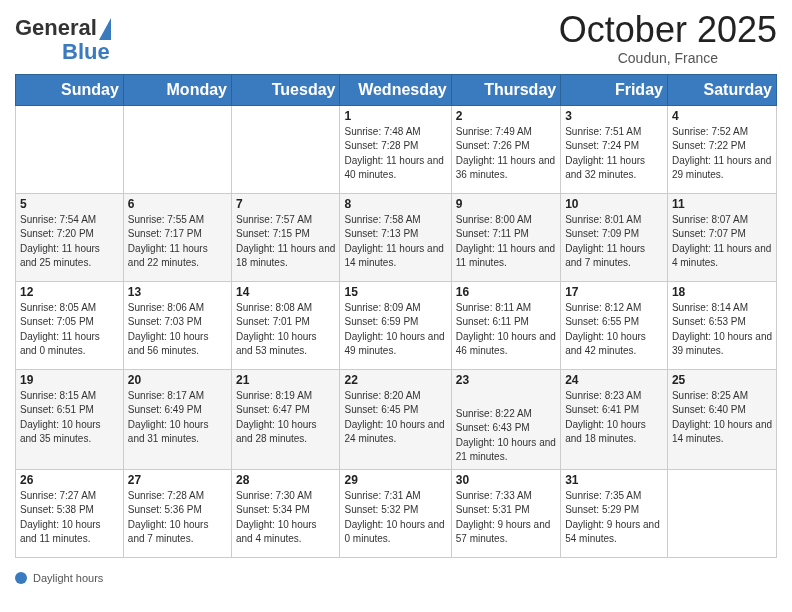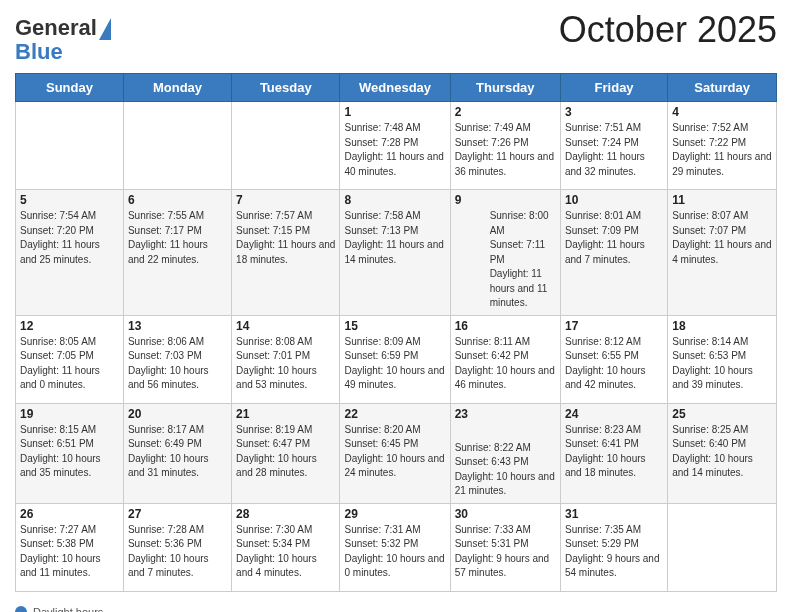--- a/index.html
+++ b/index.html
@@ -51,23 +51,23 @@
     }
     .calendar {
       width: 100%;
       border-collapse: collapse;
       font-size: 10.5px;
     }
     .calendar th {
       background: #3a7abf;
       color: #fff;
       padding: 6px 4px;
-      text-align: center;
+      text-align: right;
       font-weight: bold;
-      font-size: 13px;
+      font-size: 16px;
       border: 1px solid #2a6496;
     }
     .calendar td {
       border: 1px solid #ccc;
       vertical-align: top;
       padding: 3px 4px 4px 4px;
       height: 88px;
       width: 113px;
       background: #fff;
     }
@@ -109,25 +109,26 @@
 <body>
 
 <div class="page">
   <div class="header">
     <div class="logo">
       <div>
         <div style="display:flex;align-items:center;">
           <span style="font-size:22px;font-weight:bold;color:#333;">General</span>
           <span class="logo-arrow"></span>
         </div>
-        <div style="font-size:22px;font-weight:bold;color:#3a7abf;margin-top:-2px;">Blue</div>
+        <div style="font-size:22px;font-weight:bold;color:#3a7abf;margin-top:-2px;margin-left:47px;">Blue</div>
       </div>
     </div>
     <div class="title-block">
       <div class="month-title">October 2025</div>
+      <div class="location">Coudun, France</div>
     </div>
   </div>
 
   <table class="calendar">
     <thead>
       <tr>
       <th>Sunday</th>
           <th>Monday</th>
           <th>Tuesday</th>
           <th>Wednesday</th>
@@ -186,21 +187,21 @@
 Daylight: 11 hours and 18 minutes.</div>
           </td>
           <td>
             <span class="day-num">8</span>
             <div class="day-info" style="white-space: pre-line;">Sunrise: 7:58 AM
 Sunset: 7:13 PM
 Daylight: 11 hours and 14 minutes.</div>
           </td>
           <td>
             <span class="day-num">9</span>
-            <div class="day-info" style="white-space: pre-line; margin-left: 35px;">Sunrise: 8:00 AM
+            <div class="day-info" style="white-space: pre-line;">Sunrise: 8:00 AM
 Sunset: 7:11 PM
 Daylight: 11 hours and 11 minutes.</div>
           </td>
           <td>
             <span class="day-num">10</span>
             <div class="day-info" style="white-space: pre-line;">Sunrise: 8:01 AM
 Sunset: 7:09 PM
 Daylight: 11 hours and 7 minutes.</div>
           </td>
           <td>
@@ -231,21 +232,21 @@
           </td>
           <td>
             <span class="day-num">15</span>
             <div class="day-info" style="white-space: pre-line;">Sunrise: 8:09 AM
 Sunset: 6:59 PM
 Daylight: 10 hours and 49 minutes.</div>
           </td>
           <td>
             <span class="day-num">16</span>
             <div class="day-info" style="white-space: pre-line;">Sunrise: 8:11 AM
-Sunset: 6:42 PM
+Sunset: 6:11 PM
 Daylight: 10 hours and 46 minutes.</div>
           </td>
           <td>
             <span class="day-num">17</span>
             <div class="day-info" style="white-space: pre-line;">Sunrise: 8:12 AM
 Sunset: 6:55 PM
 Daylight: 10 hours and 42 minutes.</div>
           </td>
           <td>
             <span class="day-num">18</span>

